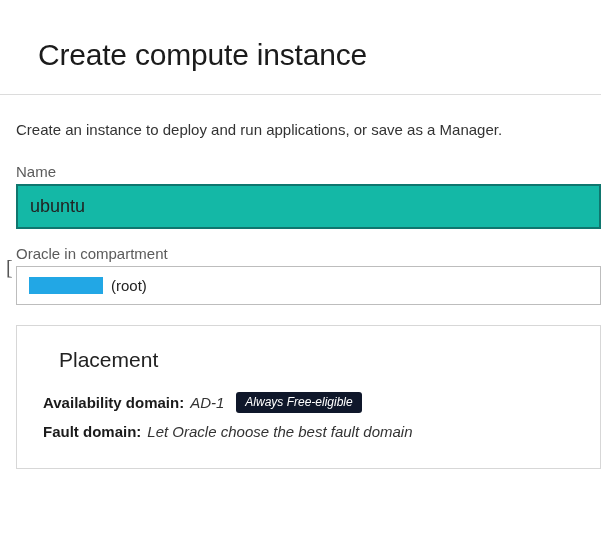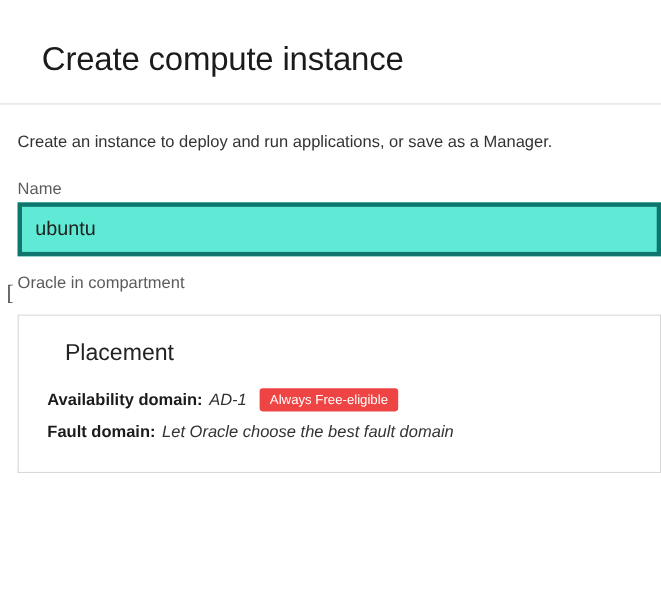--- a/index.html
+++ b/index.html
@@ -37,23 +37,23 @@
     .field-label {
       font-size: 15px;
       color: #5b5b5b;
       margin-bottom: 4px;
       display: block;
     }
     .text-input {
       width: 100%;
       font-size: 18px;
       padding: 10px 12px;
-      border: 4px solid #0f766e;
+      border: 2px solid #0f766e;
       color: #222;
-      background: #5eead4;
+      background: #14b8a6;
       outline: none;
       font-family: inherit;
     }
     .select-like {
       width: 100%;
       font-size: 15px;
       padding: 10px 12px;
       border: 1px solid #bdbdbd;
       background: #fff;
       color: #222;
@@ -91,23 +91,24 @@
     .meta-row .label {
       font-weight: 700;
       color: #1b1b1b;
     }
     .meta-row .value {
       color: #333;
       font-style: italic;
     }
     .badge {
       display: inline-block;
-      background: #ef4444;
+      background: #0f172a;
       color: #fff;
       font-size: 12px;
+      font-style: italic;
       padding: 2px 9px;
       border-radius: 3px;
       margin-left: 6px;
       line-height: 1.4;
     }
     .cursor-bracket {
       position: absolute;
       left: 6px;
       top: 256px;
       font-size: 20px;
@@ -130,20 +131,24 @@
 
     <p class="description">Create an instance to deploy and run applications, or save as a Manager.</p>
 
     <div class="field-group">
       <label class="field-label">Name</label>
       <input type="text" class="text-input" value="ubuntu" style="">
     </div>
 
     <div class="field-group">
       <label class="field-label">Oracle in compartment</label>
+      <div class="select-like">
+        <span class="redact"></span>
+        <span>(root)</span>
+      </div>
     </div>
 
     <div class="panel">
       <h2>Placement</h2>
 
       <div class="meta-row">
         <span class="label">Availability domain:</span>
         <span class="value">AD-1</span>
         <span class="badge">Always Free-eligible</span>
       </div>

